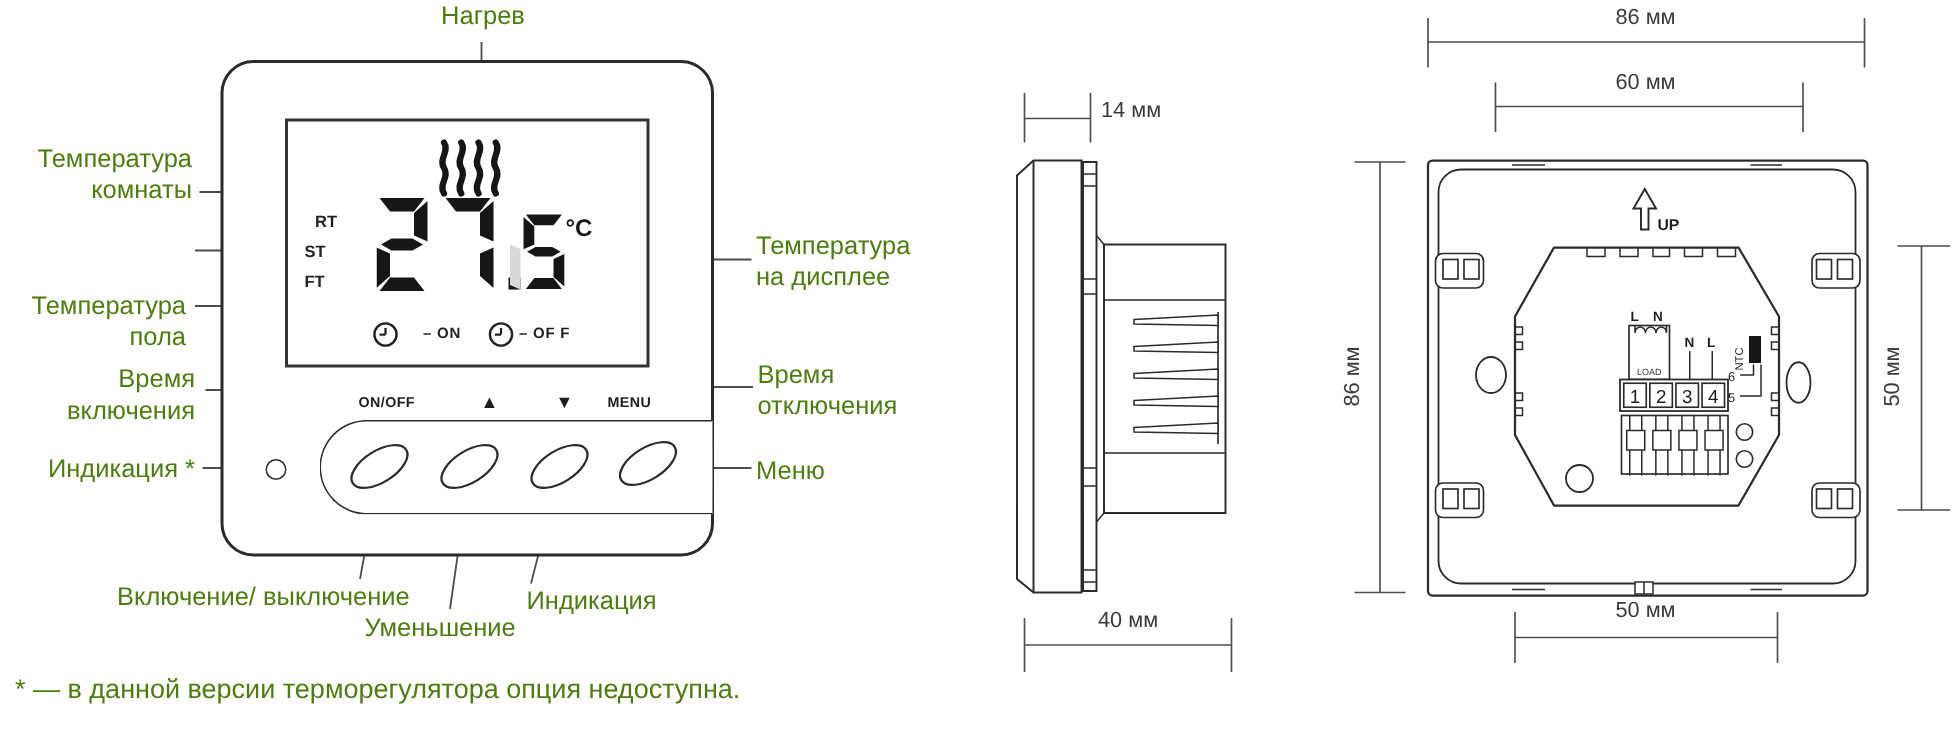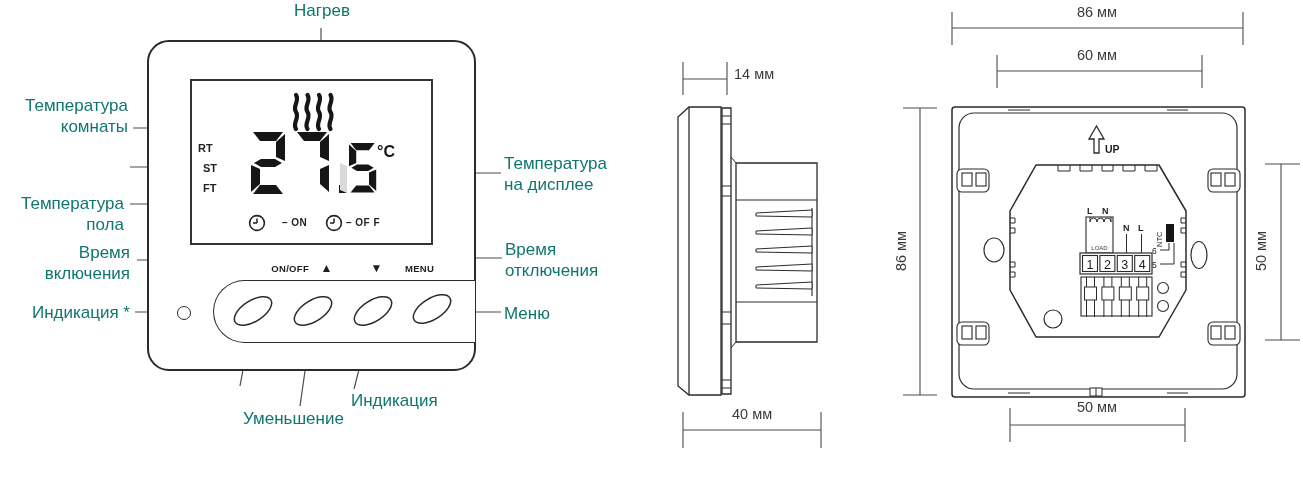--- a/index.html
+++ b/index.html
@@ -1,20 +1,20 @@
 <!DOCTYPE html>
 <html><head>
 <meta charset="utf-8">
 <style>
   html,body{margin:0;padding:0;background:#fff;}
   #stage{
     position:relative;width:1303px;height:487px;background:#ffffff;overflow:hidden;
     font-family:"Liberation Sans", sans-serif;color:#3c3c3c;
   }
-  .lbl{position:absolute;font-size:17px;line-height:21px;white-space:pre-line;color:#0f766e;}
+  .lbl{position:absolute;font-size:17px;line-height:21px;white-space:pre-line;color:#4d7c0f;}
   .lbl.r{text-align:right;}
   .lbl.c{text-align:center;}
   .dim{position:absolute;font-size:14.5px;color:#3a3a3a;}
   .dim.c{text-align:center;}
   #panel{
     position:absolute;left:147px;top:40px;width:325px;height:327px;
     border:2px solid #2b2b2b;border-radius:22px;background:#fff;
   }
   #screen{
     position:absolute;left:190px;top:79px;width:239px;height:162px;
@@ -196,36 +196,36 @@
           <polygon points="0,2 0,29 9,25 9,10"></polygon>
           <polygon points="3,31 10,27 24,27 31,31 24,35 10,35"></polygon>
           <polygon points="34,33 34,60 25,52 25,37"></polygon>
           <polygon points="2,62 32,62 25,53 9,53"></polygon>
         </g>
       </g>
     <polygon points="89,32 96,35 96,62 89,59" fill="#d9d9d9"></polygon>
     <text x="126" y="26" font-size="16" font-weight="bold" fill="#161616">°C</text>
   </svg>
 
-  <div class="seg-ind" style="left:198px;top:142px">RT</div>
+  <div class="seg-ind" style="left:210px;top:142px">RT</div>
   <div class="seg-ind" style="left:203px;top:162px">ST</div>
   <div class="seg-ind" style="left:203px;top:182px">FT</div>
 
   <svg style="left:248px;top:214px" width="18" height="18" viewBox="0 0 18 18">
     <circle cx="9" cy="9" r="7.4" stroke="#222" stroke-width="1.6" fill="#fff"></circle>
     <path d="M9,9 V4.6 M9,9 H5" stroke="#222" stroke-width="1.5" fill="none"></path>
   </svg>
   <span class="tmr" style="left:282px;top:217px">– ON</span>
   <svg style="left:325px;top:214px" width="18" height="18" viewBox="0 0 18 18">
     <circle cx="9" cy="9" r="7.4" stroke="#222" stroke-width="1.6" fill="#fff"></circle>
     <path d="M9,9 V4.6 M9,9 H5" stroke="#222" stroke-width="1.5" fill="none"></path>
   </svg>
   <span class="tmr" style="left:346px;top:217px">– OF F</span>
 
-  <div class="btn-cap c" style="left:249px;top:263px;width:60px;text-align:right">ON/OFF</div>
+  <div class="btn-cap c" style="left:239px;top:263px;width:60px;text-align:left">ON/OFF</div>
   <div class="btn-cap tri" style="left:316px;top:261px;width:21px;text-align:center">▲</div>
   <div class="btn-cap tri" style="left:366px;top:261px;width:21px;text-align:center">▼</div>
   <div class="btn-cap c" style="left:405px;top:263px;width:61px;text-align:left">MENU</div>
 
   <div id="btn-strip"></div>
   <svg style="left:213px;top:280px" width="261" height="64" viewBox="0 0 261 64">
     <g fill="#fff" stroke="#2b2b2b" stroke-width="1.5">
       <ellipse cx="40" cy="31" rx="21" ry="10.5" transform="rotate(-32 40 31)"></ellipse>
       <ellipse cx="100" cy="31" rx="21" ry="10.5" transform="rotate(-32 100 31)"></ellipse>
       <ellipse cx="160" cy="31" rx="21" ry="10.5" transform="rotate(-32 160 31)"></ellipse>
@@ -240,22 +240,24 @@
   <div class="lbl r" style="left:8px;top:193px;width:116px">Температура
 пола</div>
   <div class="lbl r" style="left:8px;top:242px;width:122px">Время
 включения</div>
   <div class="lbl r" style="left:8px;top:302px;width:122px">Индикация *</div>
   <div class="lbl" style="left:504px;top:153px">Температура
 на дисплее</div>
   <div class="lbl" style="left:505px;top:239px">Время
 отключения</div>
   <div class="lbl" style="left:504px;top:303px">Меню</div>
+  <div class="lbl" style="left:78px;top:387px">Включение/ выключение</div>
   <div class="lbl" style="left:243px;top:408px">Уменьшение</div>
   <div class="lbl" style="left:351px;top:390px">Индикация</div>
 
   <div class="dim" style="left:734px;top:66px">14 мм</div>
   <div class="dim" style="left:732px;top:406px">40 мм</div>
   <div class="dim c" style="left:1057px;top:4px;width:80px">86 мм</div>
   <div class="dim c" style="left:1057px;top:47px;width:80px">60 мм</div>
   <div class="dim c" style="left:1057px;top:399px;width:80px">50 мм</div>
 
+  <div class="lbl" style="left:10px;top:449px;font-size:18px">* — в данной версии терморегулятора опция недоступна.</div>
 </div>
 
 </body></html>

